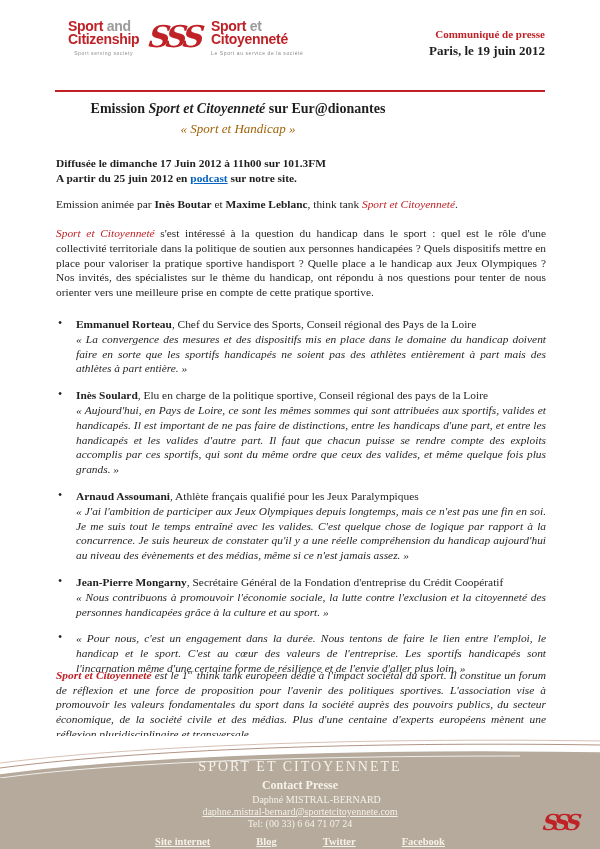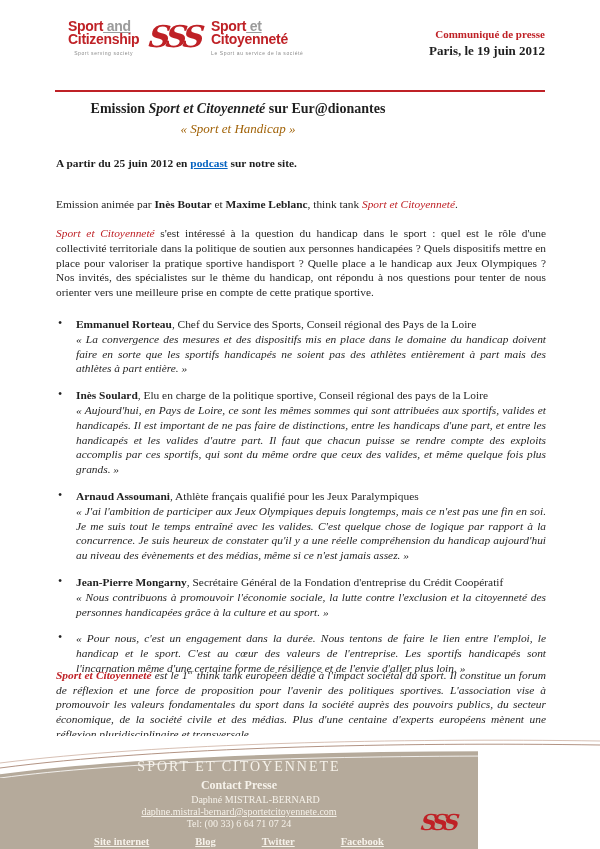--- a/index.html
+++ b/index.html
@@ -12,21 +12,21 @@
   html,body{margin:0;padding:0;background:#ffffff;}
   .page{
     position:relative;width:600px;height:849px;margin:0 auto;background:#ffffff;
     font-family:"Liberation Serif",serif;color:var(--ink);overflow:hidden;
   }
   
   .header-logos{position:absolute;top:20px;left:68px;display:flex;align-items:flex-start;gap:10px;}
   .logo-block{text-align:left;}
   .logo-line{font-family:"Liberation Sans",sans-serif;font-weight:bold;font-size:14px;line-height:13px;letter-spacing:-0.3px;}
   .logo-red{color:var(--accent);}
-  .logo-gray{color:var(--logo-gray);text-decoration:underline;}
+  .logo-gray{color:var(--logo-gray);}
   .logo-tagline{font-family:"Liberation Sans",sans-serif;font-size:5px;color:#8a8a8a;letter-spacing:0.6px;margin-top:4px;text-align:center;}
   .sss{
     font-family:"DejaVu Serif",serif;font-weight:bold;font-style:italic;color:var(--accent);
     letter-spacing:-4px;display:inline-block;transform:skewX(-6deg);line-height:1;
   }
   .sss-header{font-size:30px;margin-top:2px;}
   .press-block{position:absolute;top:28px;right:55px;text-align:right;}
   .press-title{color:var(--accent);font-weight:bold;font-size:11px;}
   .press-date{font-weight:bold;font-size:13px;margin-top:3px;}
   .red-rule{position:absolute;top:90px;left:55px;width:490px;height:2px;background:var(--accent);}
@@ -43,21 +43,21 @@
   .speaker{position:relative;padding-left:20px;margin-bottom:12px;}
   .speaker::before{content:"\2022";position:absolute;left:2px;top:-1px;font-size:12px;}
   .speaker-quote{font-style:italic;text-align:justify;}
   .about-para{position:absolute;top:665px;left:56px;right:54px;font-style:italic;text-align:justify;}
   .b{font-weight:bold;}
   .i{font-style:italic;}
   .red{color:var(--accent);}
   .link{color:var(--link);text-decoration:underline;cursor:pointer;}
   sup{font-size:7px;}
   
-  .footer{position:absolute;left:0;bottom:0;width:478px;height:99px;background:var(--footer-bg);}
+  .footer{position:absolute;left:0;bottom:0;width:600px;height:99px;background:var(--footer-bg);}
   .footer-arcs{position:absolute;top:-14px;left:0;}
   .footer-content{position:relative;z-index:2;text-align:center;color:#f6f2ea;padding-top:9px;}
   .footer-org{font-size:14px;letter-spacing:2px;}
   .footer-contact-label{font-size:12px;font-weight:bold;margin-top:3px;}
   .footer-name{font-size:10px;margin-top:1px;margin-left:33px;}
   .footer-email{font-size:10px;margin-top:1px;}
   .footer-email a,.footer-links a{color:#f6f2ea;text-decoration:underline;cursor:pointer;}
   .footer-tel{font-size:10px;margin-top:1px;}
   .footer-links{display:flex;justify-content:center;gap:46px;margin-top:7px;font-size:10.5px;font-weight:bold;}
   .sss-footer{position:absolute;right:22px;bottom:16px;font-size:22px;z-index:3;}
@@ -87,20 +87,21 @@
   </div>
 
   <div class="red-rule"></div>
 
   <div class="doc-title">
     <div class="doc-title-l1"><span>Emission </span><span class="i">Sport et Citoyenneté</span><span> sur Eur@dionantes</span></div>
     <div class="doc-title-l2">« Sport et Handicap »</div>
   </div>
 
   <div class="broadcast body-text">
+    <div>Diffusée le dimanche 17 Juin 2012  à 11h00 sur 101.3FM</div>
     <div><span>A partir du 25 juin 2012 en </span><a class="link">podcast</a><span> sur notre site.</span></div>
   </div>
 
   <div class="host-line body-text">
     <span>Emission animée par </span><span class="b">Inès Boutar</span><span> et </span><span class="b">Maxime Leblanc</span><span>, think tank </span><span class="i red">Sport et Citoyenneté</span><span>.</span>
   </div>
 
   <div class="intro-para body-text">
     <span class="i red">Sport et Citoyenneté</span><span> s'est intéressé à la question du handicap  dans le sport : quel est le rôle d'une collectivité territoriale dans la politique de soutien aux personnes handicapées ? Quels dispositifs mettre en place pour valoriser la pratique sportive handisport ? Quelle place a le handicap aux Jeux Olympiques ? Nos invités, des spécialistes sur le thème du handicap, ont répondu à nos questions pour tenter de nous orienter vers une meilleure prise en compte de cette pratique sportive.</span>
   </div>

